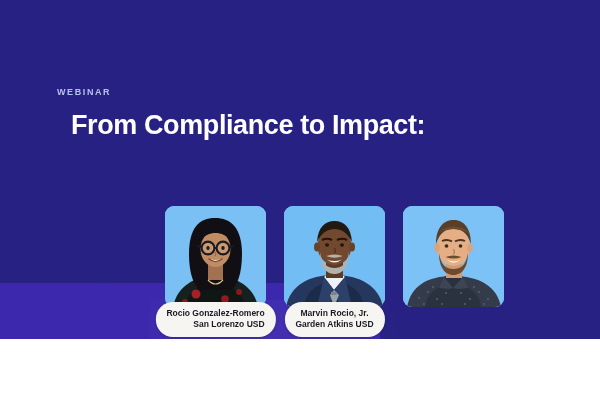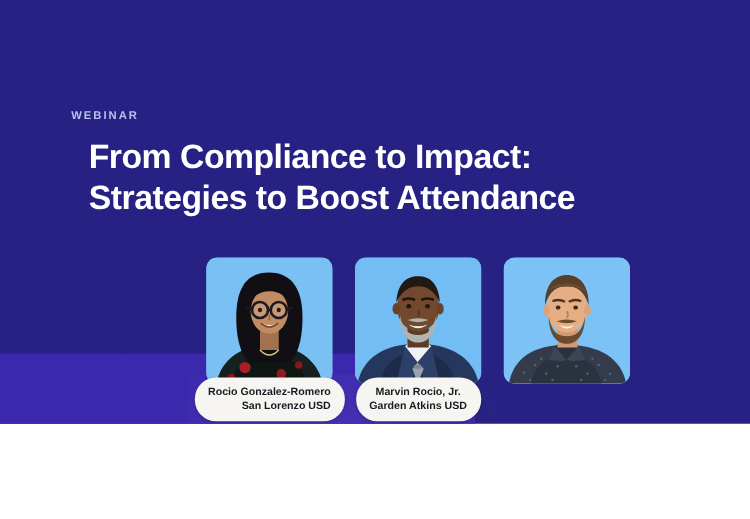--- a/index.html
+++ b/index.html
@@ -135,21 +135,20 @@
 
   <div class="bg-base"></div>
   <div class="bg-accent-fill"></div>
   <div class="bg-accent"></div>
   <div class="bg-bloom"></div>
 
   <div class="eyebrow">WEBINAR</div>
 
   <div class="headline">
     <span>From Compliance to Impact:</span><br>
-    <span>Strategies to Boost Attendance</span>
   </div>
 
   <div class="speakers">
 
     <div class="speaker">
       <div class="photo">
         <svg viewBox="0 0 101 101" xmlns="http://www.w3.org/2000/svg" aria-hidden="true">
           <rect x="0" y="0" width="101" height="101" fill="#7bc0f5"></rect>
 
           <path d="M8 101 C12 80 30 70 50 70 C70 70 89 80 93 101 Z" fill="#16201e"></path>

